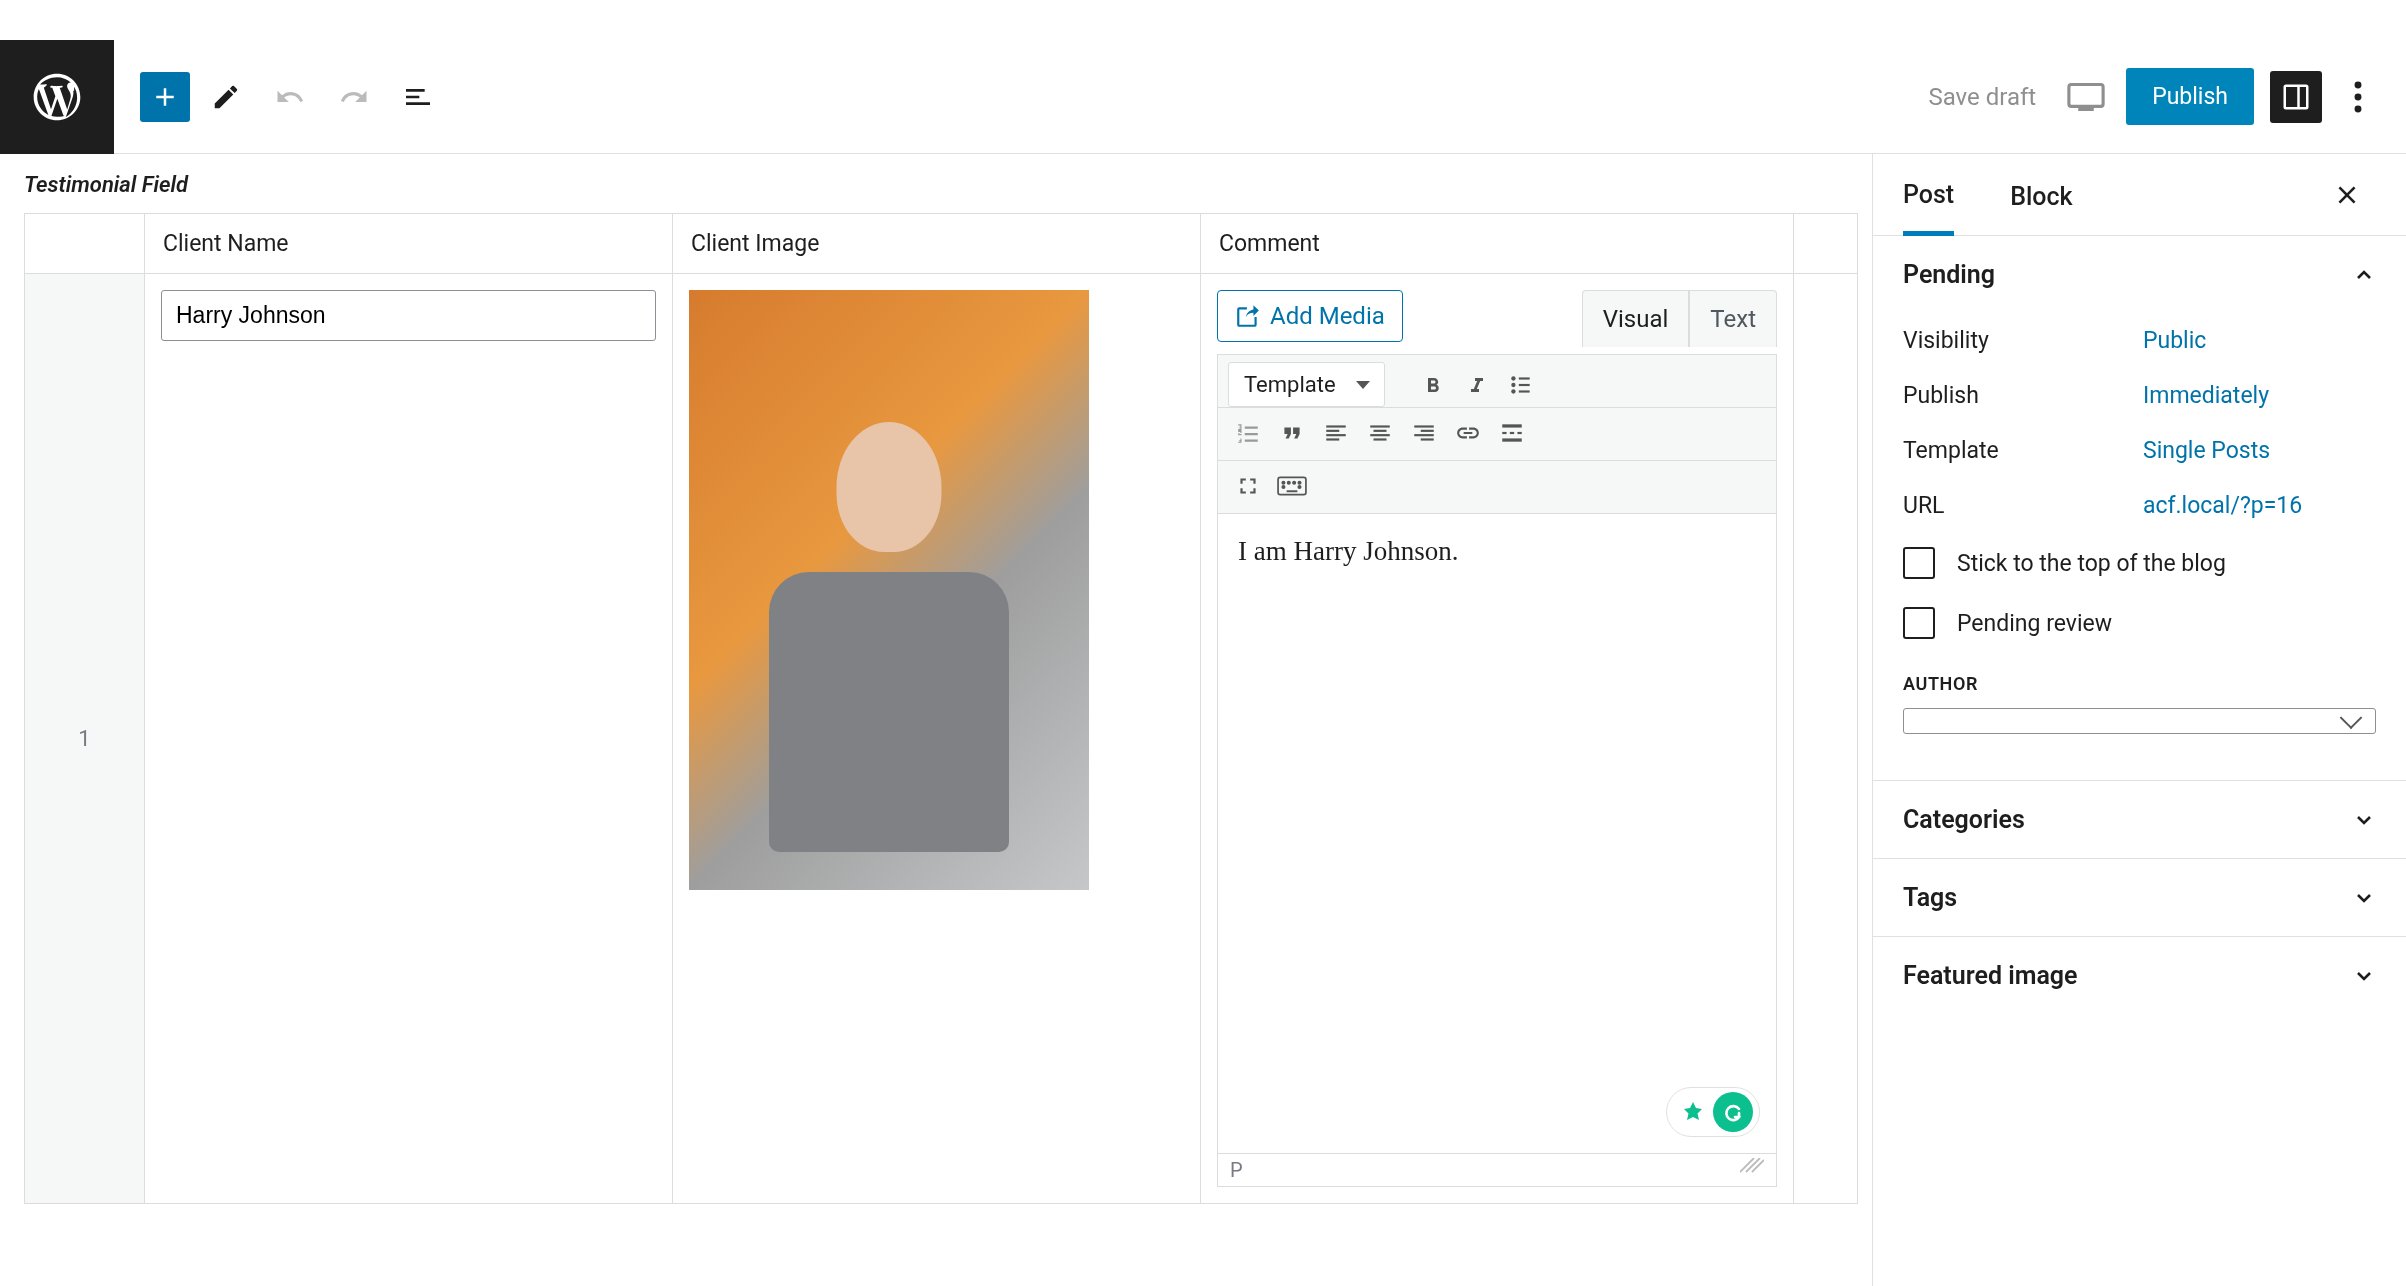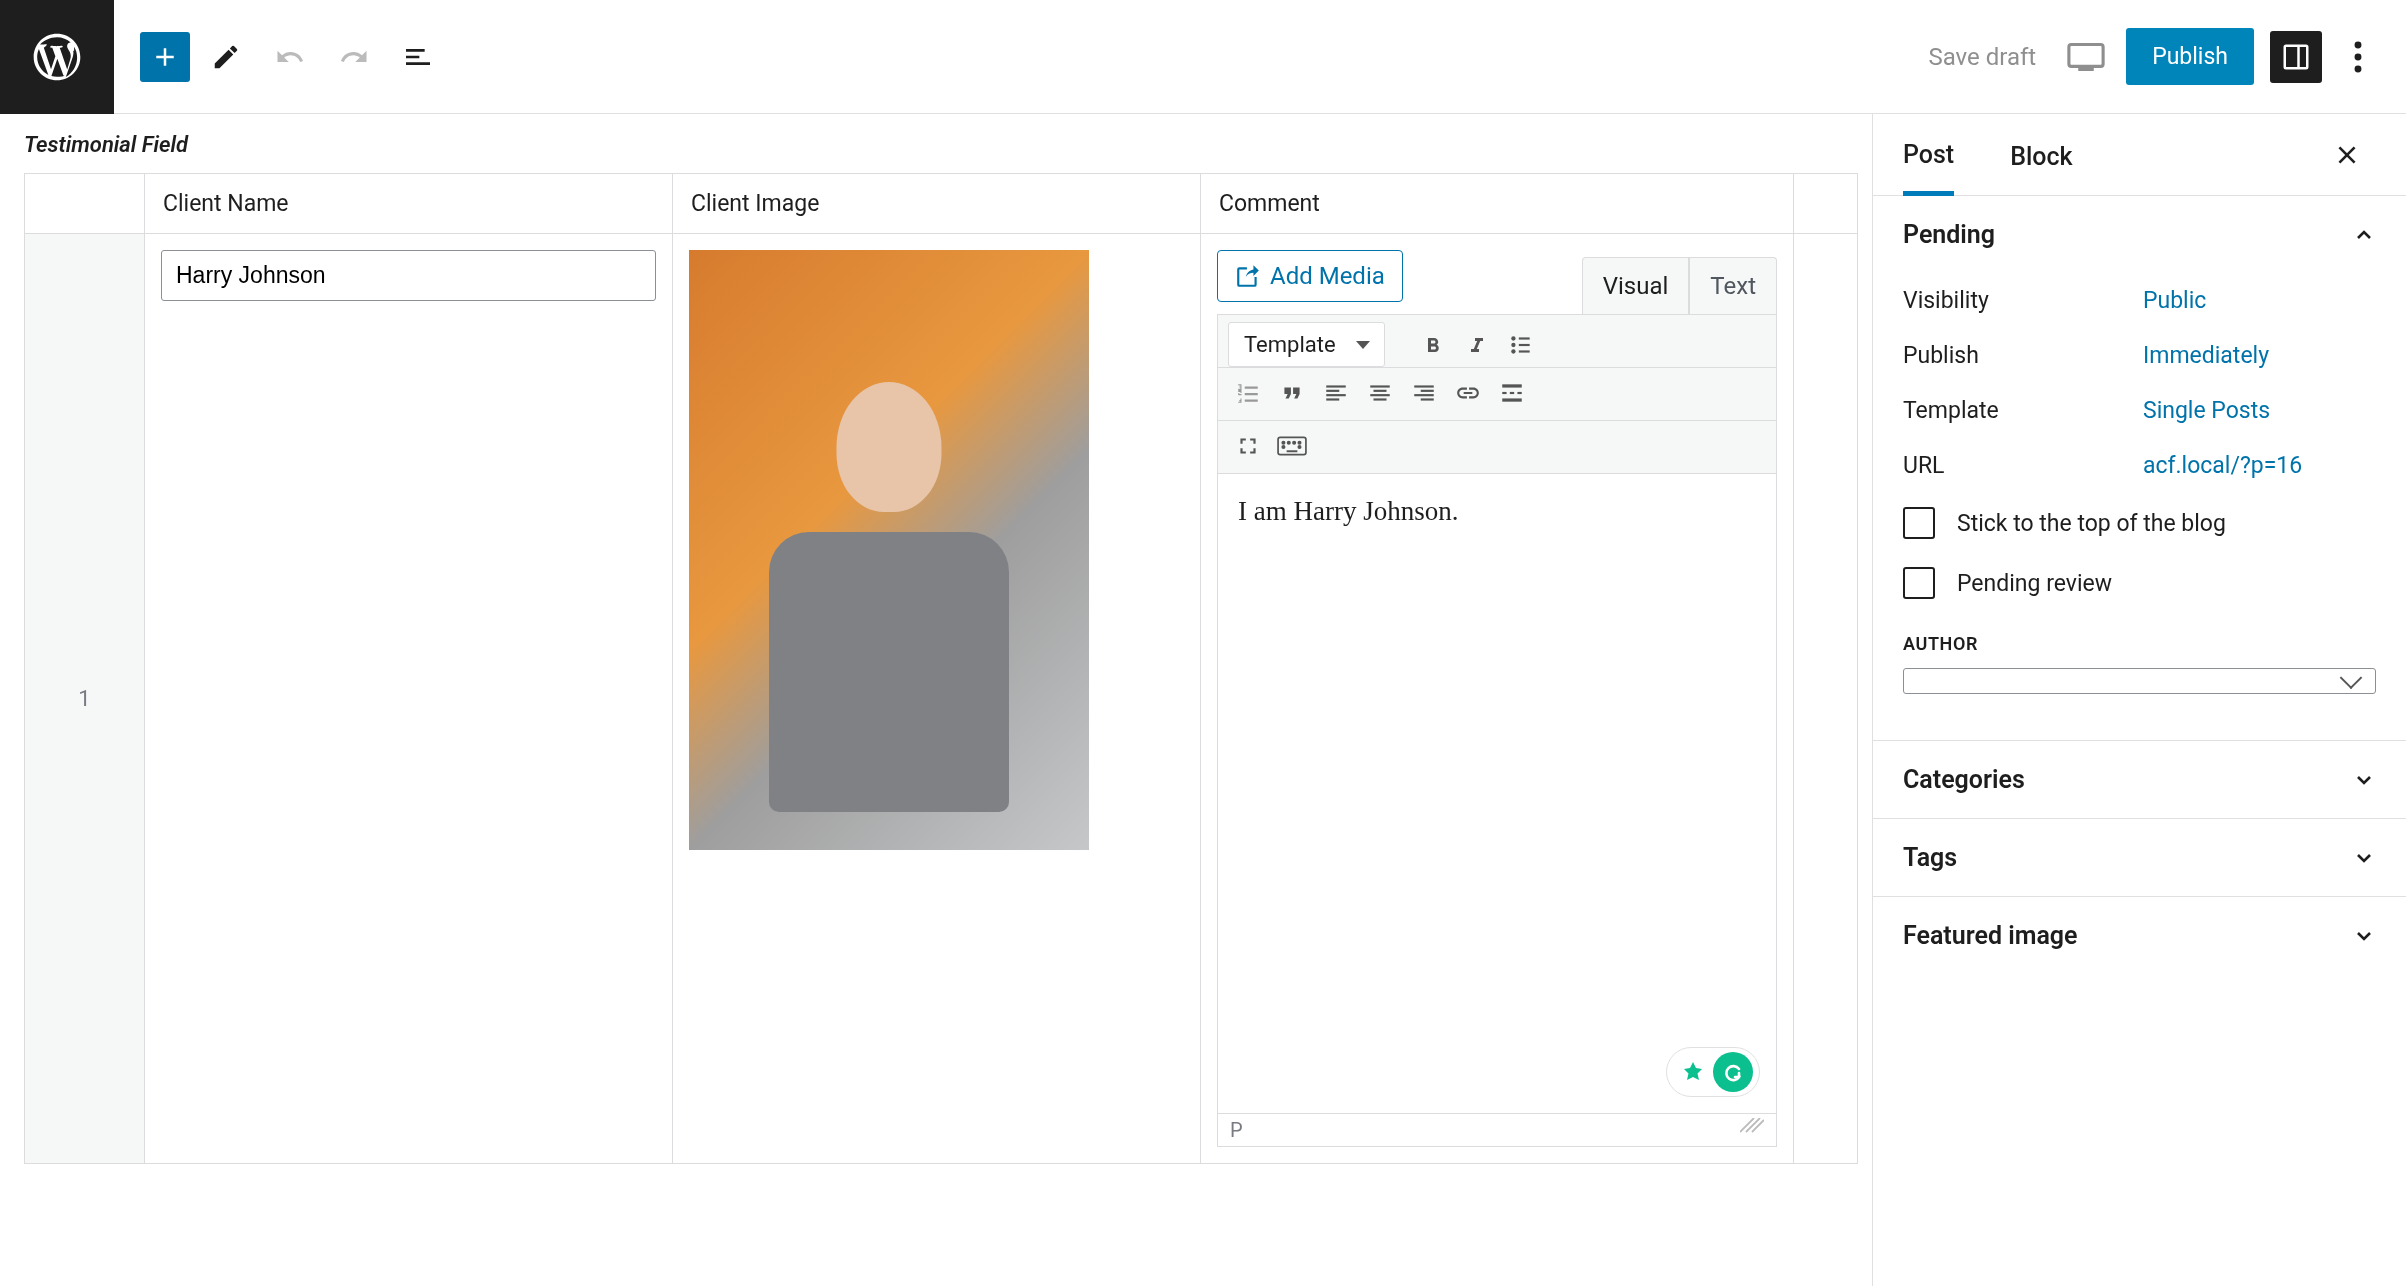--- a/index.html
+++ b/index.html
@@ -1,20 +1,20 @@
 <!DOCTYPE html>
 <html><head>
 <meta charset="utf-8">
 <style>
 * { box-sizing: border-box; margin: 0; padding: 0; }
 body { font-family: -apple-system, BlinkMacSystemFont, "Segoe UI", Roboto, sans-serif; font-size: 13px; color: #1e1e1e; background: #fff; }
 .editor { width: 2406px; height: 1286px; position: relative; overflow: hidden; transform-origin: top left; }
 
 
-.top-bar { height: 114px; display: flex; align-items: center; border-bottom: 1px solid #e0e0e0; }
+.top-bar { height: 114px; display: flex; align-items: center; border-bottom: 1px solid #e0e0e0; margin-top: 40px; }
 .wp-logo { width: 114px; height: 114px; background: #1e1e1e; display: flex; align-items: center; justify-content: center; }
 .wp-logo svg { width: 56px; height: 56px; fill: #fff; }
 .top-left { display: flex; align-items: center; gap: 8px; padding-left: 26px; }
 .btn-add { width: 50px; height: 50px; background: #0073aa; border-radius: 3px; display: flex; align-items: center; justify-content: center; cursor: pointer; }
 .btn-icon { width: 56px; height: 56px; display: flex; align-items: center; justify-content: center; cursor: pointer; border-radius: 3px; }
 .btn-icon.disabled { opacity: 0.3; cursor: default; }
 .top-right { margin-left: auto; display: flex; align-items: center; gap: 16px; padding-right: 28px; }
 .save-draft { font-size: 24px; color: #8f8f8f; padding: 10px; cursor: pointer; }
 .preview-btn { width: 48px; height: 48px; display: flex; align-items: center; justify-content: center; cursor: pointer; }
 .publish-btn { background: #0085ba; color: #fff; font-size: 23px; padding: 15px 26px; border-radius: 3px; cursor: pointer; }
@@ -38,21 +38,21 @@
 .th-image { width: 528px; }
 
 .input-text { width: 100%; border: 1px solid #8c8f94; border-radius: 3px; padding: 11px 14px; font-size: 23px; background: #fff; }
 
 
 .client-img { width: 400px; height: 600px; background: linear-gradient(135deg, #d67b2e 0%, #e8983f 40%, #9e9e9e 60%, #c5c7c9 100%); display: flex; align-items: flex-end; justify-content: center; position: relative; overflow: hidden; }
 .person { width: 75%; height: 88%; position: relative; }
 .head { width: 105px; height: 130px; background: #e8c4a8; border-radius: 50% 50% 45% 45%; position: absolute; top: 60px; left: 50%; transform: translateX(-50%); }
 .hair { width: 160px; height: 330px; background: linear-gradient(180deg, #6b4a35 0%, #8b6347 100%); border-radius: 80px 80px 20px 20px; position: absolute; top: 42px; left: 50%; transform: translateX(-50%); z-index: -1; }
 .torso { width: 240px; height: 280px; background: #7f8185; border-radius: 40px 40px 10px 10px; position: absolute; top: 210px; left: 50%; transform: translateX(-50%); }
-.editor-top { display: flex; align-items: flex-end; padding: 0; }
+.editor-top { display: flex; align-items: flex-start; padding: 0; }
 .add-media-btn { display: inline-flex; align-items: center; gap: 9px; border: 1.5px solid #0073aa; color: #0073aa; padding: 11px 17px; border-radius: 4px; font-size: 24px; cursor: pointer; margin: 0 0 12px 0; }
 .editor-tabs { margin-left: auto; display: flex; }
 .etab { padding: 14px 20px; font-size: 24px; border: 1px solid #dcdcde; border-bottom: none; cursor: pointer; }
 .etab.active { background: #f6f7f7; border-top-left-radius: 4px; }
 .etab.inactive { background: #f6f7f7; border-top-right-radius: 4px; color: #50575e; }
 .toolbar-row { display: flex; align-items: center; padding: 7px 10px 0; gap: 4px; flex-wrap: wrap; background: #f6f7f7; border: 1px solid #dcdcde; }
 .format-select { border: 1px solid #dcdcde; background: #fff; padding: 9px 48px 9px 15px; font-size: 22px; border-radius: 3px; position: relative; cursor: pointer; }
 .format-select::after { content: ""; position: absolute; right: 14px; top: 50%; transform: translateY(-50%); border-left: 7px solid transparent; border-right: 7px solid transparent; border-top: 8px solid #555; }
 .tbtn { width: 40px; height: 40px; display: flex; align-items: center; justify-content: center; cursor: pointer; color: #555; }
 .toolbar-row2 { display: flex; align-items: center; padding: 5px 10px 7px; gap: 4px; flex-wrap: wrap; background: #f6f7f7; border: 1px solid #dcdcde; border-top: none; }

